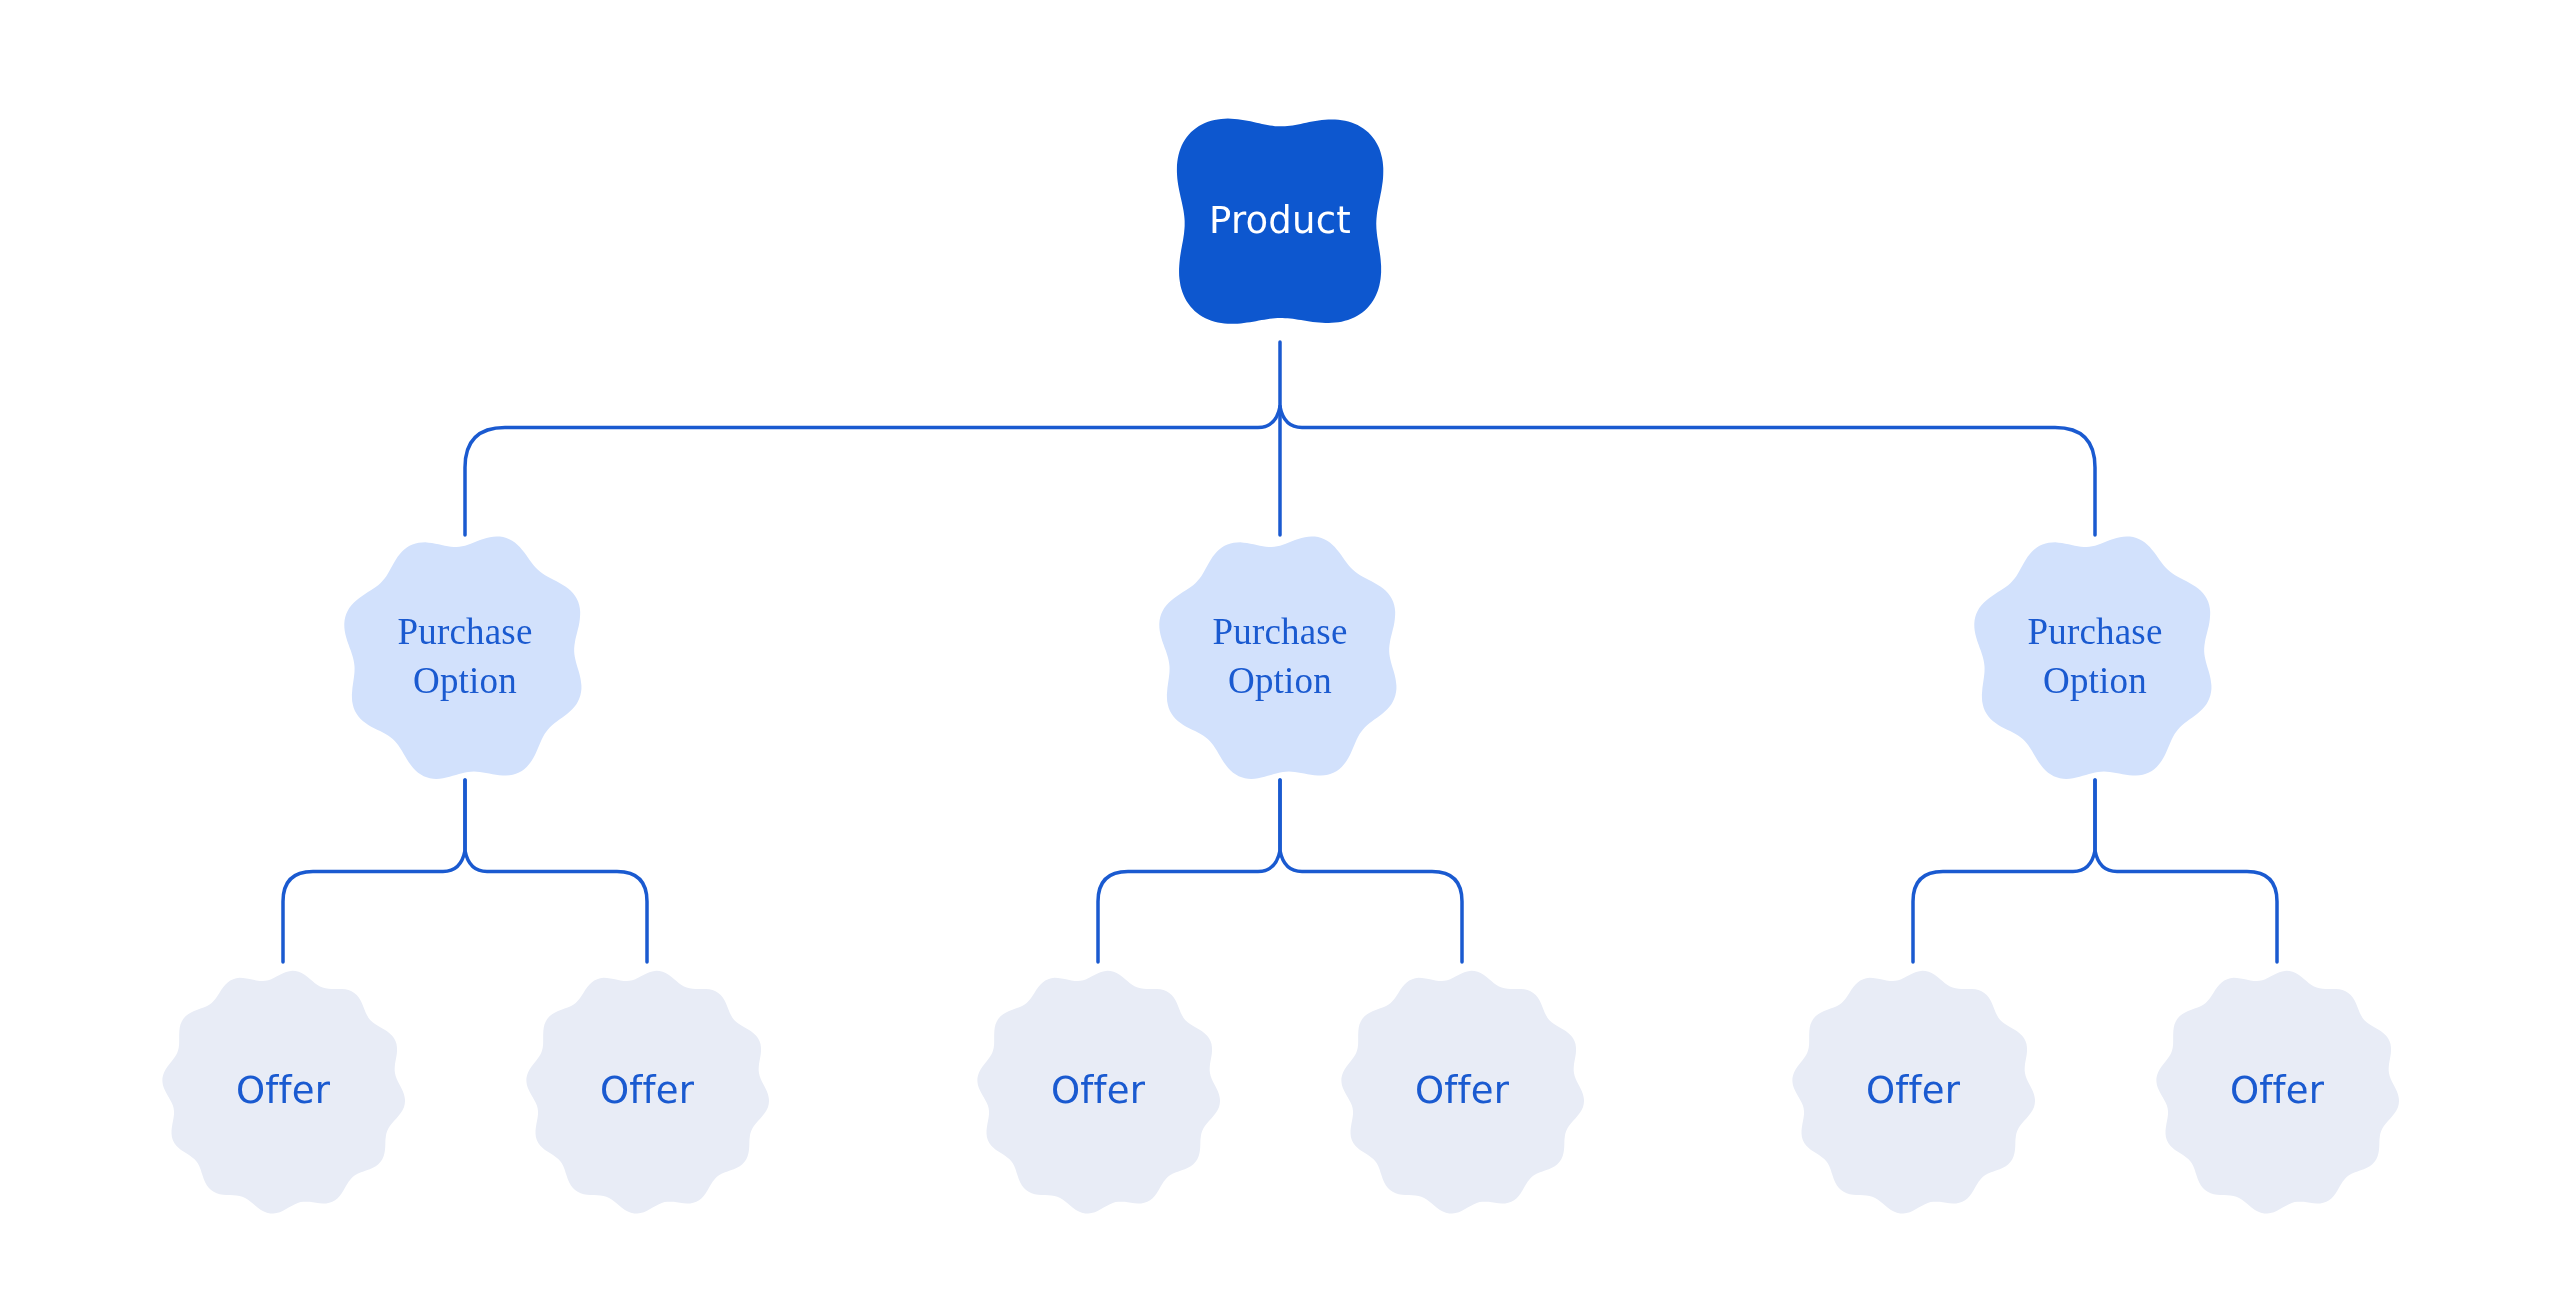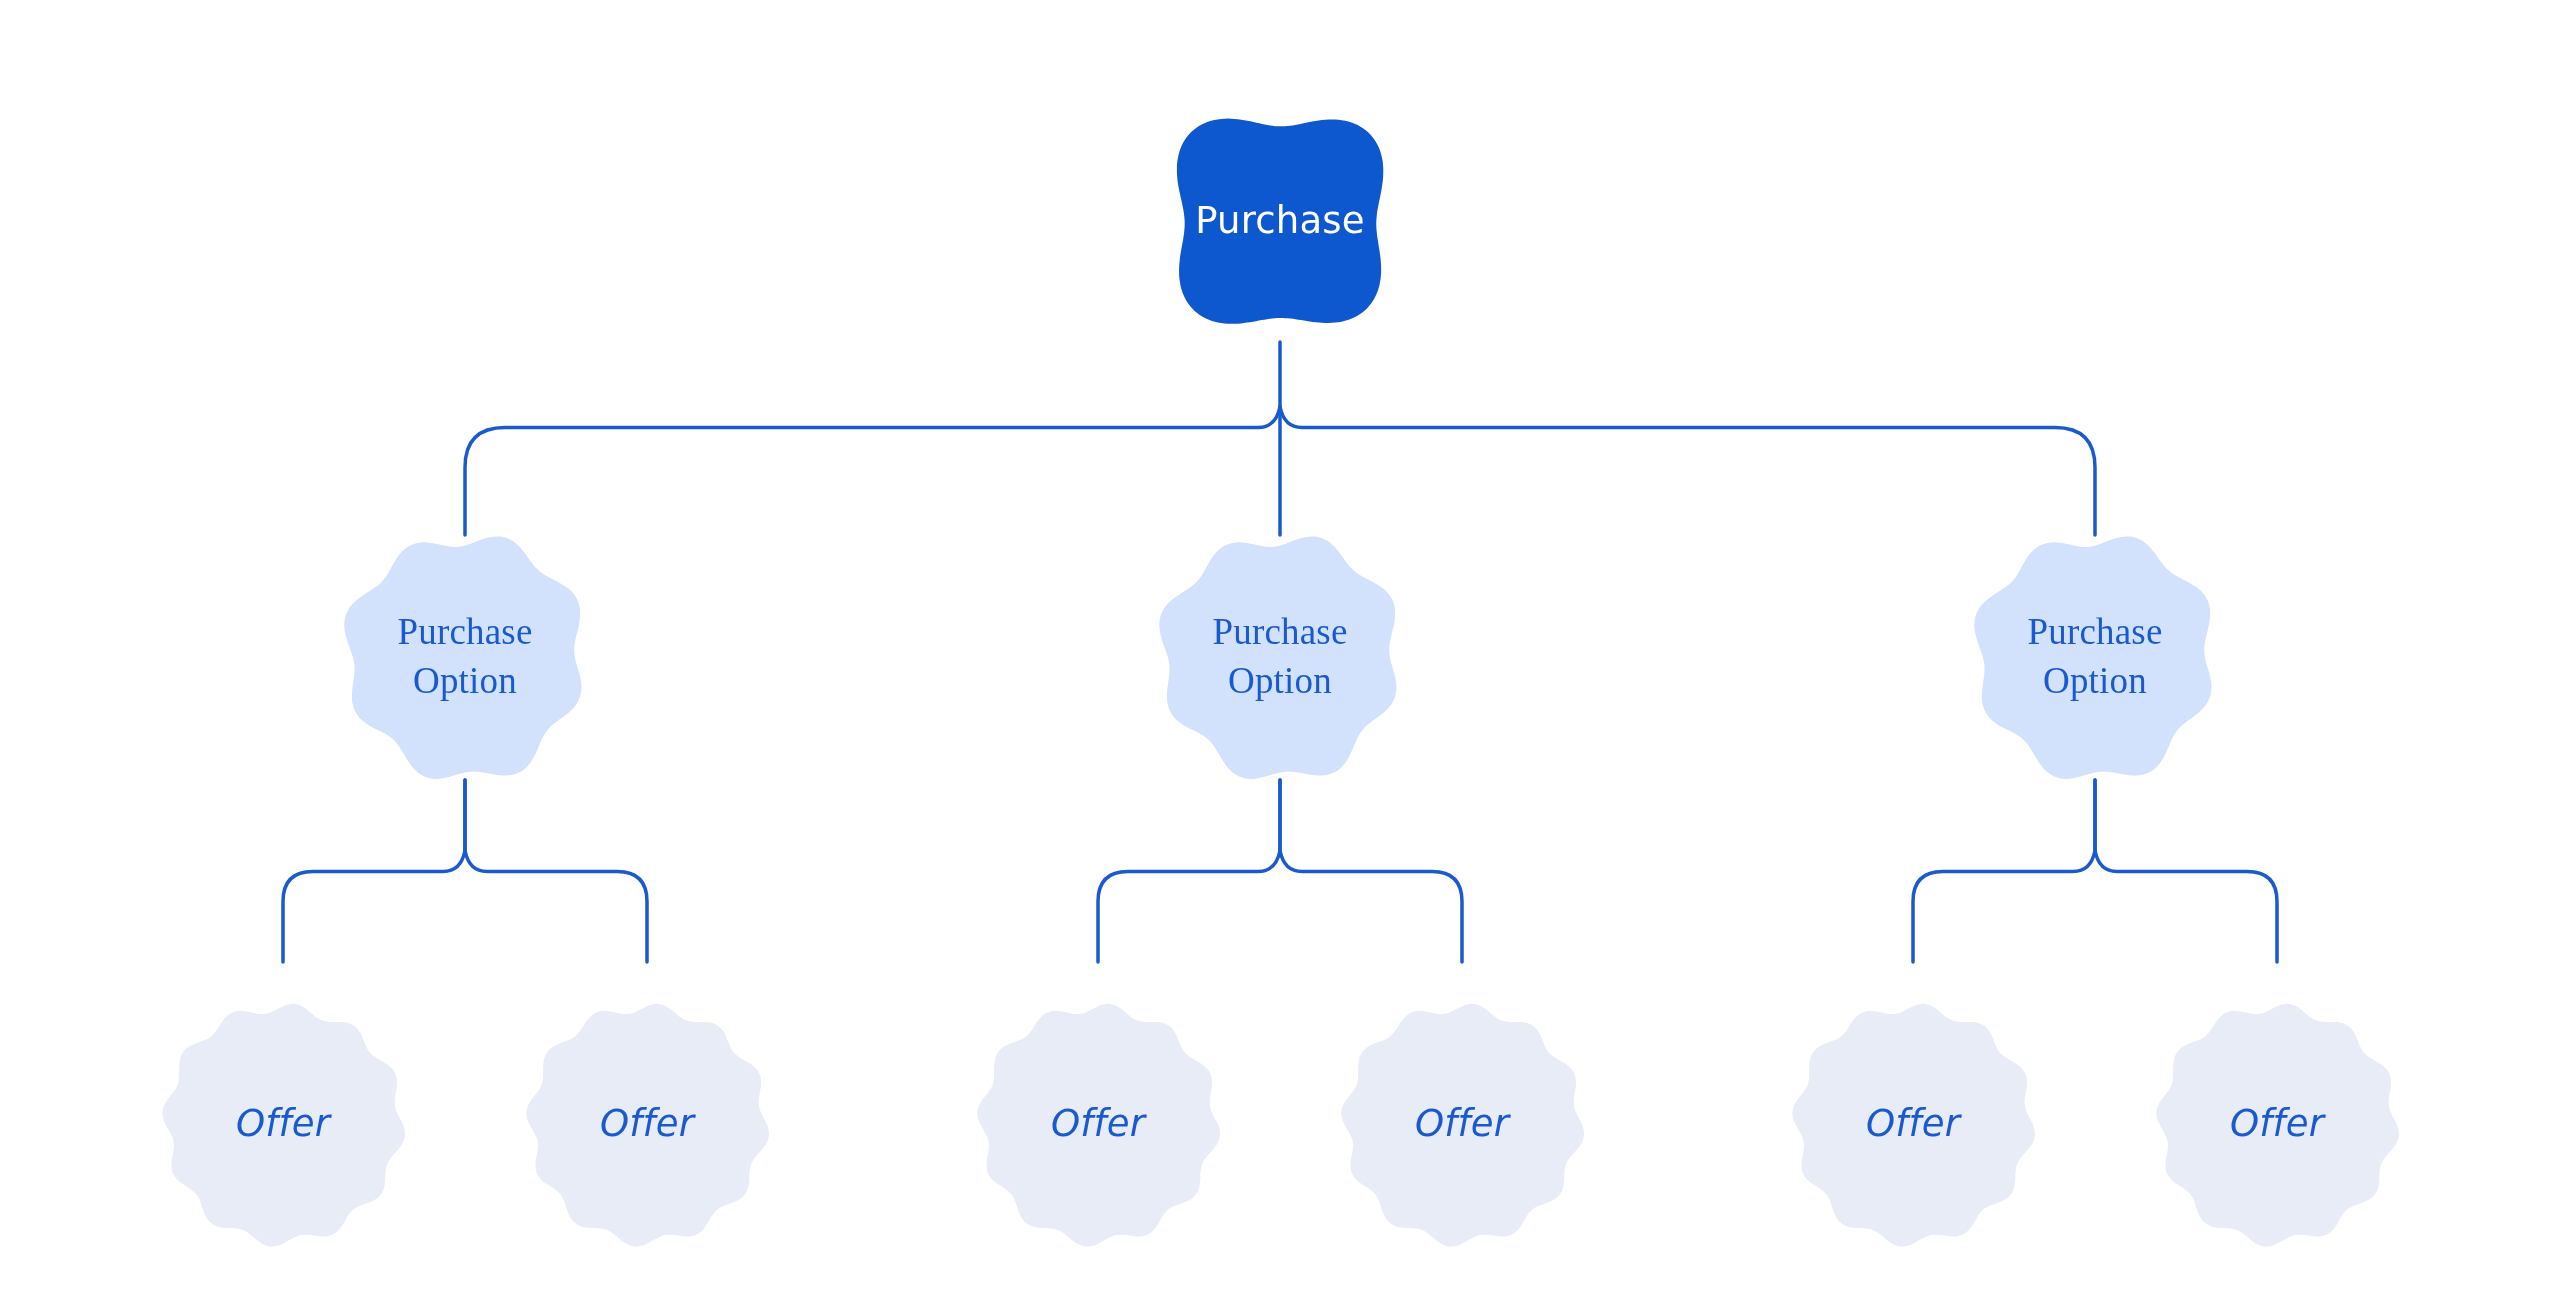--- a/index.html
+++ b/index.html
@@ -53,21 +53,21 @@
   .node.root .label {
     color: var(--root-text, #ffffff);
   }
   .fill-root   { fill: var(--root-fill, #0d57cf); }
   .fill-option { fill: var(--option-fill, #d2e1fc); }
   .fill-offer  { fill: var(--offer-fill, #e8ecf6); }
 
   
   .node.root    { left: 1150px; top: 91px;  width: 260px; height: 260px; }
   .node.option  { top: 516px;  width: 276px; height: 282px; font-family: Liberation Serif, serif; }
-  .node.offer   { top: 986px;  width: 276px; height: 276px; font-style: italic; }
+  .node.offer   { top: 953px;  width: 276px; height: 276px; }
   #po-0 { left: 327px; }
   #po-1 { left: 1142px; }
   #po-2 { left: 1957px; }
   #of-0 { left: 145px; }
   #of-1 { left: 509px; }
   #of-2 { left: 960px; }
   #of-3 { left: 1324px; }
   #of-4 { left: 1775px; }
   #of-5 { left: 2139px; }
 </style>
@@ -85,21 +85,21 @@
       <path d="M 1098 962 L 1098 901.5 Q 1098 871.5 1128 871.5 L 1258 871.5 Q 1276 871.5 1280 850.5 L 1280 780"></path>
       <path d="M 1462 962 L 1462 901.5 Q 1462 871.5 1432 871.5 L 1302 871.5 Q 1284 871.5 1280 850.5 L 1280 780"></path>
       <path d="M 1913 962 L 1913 901.5 Q 1913 871.5 1943 871.5 L 2073 871.5 Q 2091 871.5 2095 850.5 L 2095 780"></path>
       <path d="M 2277 962 L 2277 901.5 Q 2277 871.5 2247 871.5 L 2117 871.5 Q 2099 871.5 2095 850.5 L 2095 780"></path>
     </svg>
 
   <div class="node root">
       <svg class="blob" viewBox="0 0 325.68 325.68" preserveAspectRatio="none">
         <path d="M283.5 162.8L283.4 166.0L283.5 169.2L283.6 172.3L283.9 175.6L284.2 178.8L284.6 182.1L285.1 185.5L285.7 188.9L286.2 192.5L286.8 196.1L287.4 199.7L288.0 203.5L288.5 207.3L288.9 211.2L289.2 215.2L289.5 219.2L289.5 223.3L289.5 227.4L289.2 231.5L288.8 235.6L288.1 239.6L287.3 243.7L286.2 247.6L284.9 251.5L283.3 255.3L281.5 259.0L279.5 262.5L277.2 265.9L274.7 269.0L272.0 272.0L269.1 274.8L266.0 277.4L262.7 279.7L259.2 281.9L255.6 283.7L251.9 285.4L248.0 286.8L244.1 287.9L240.1 288.9L236.0 289.6L231.9 290.1L227.8 290.4L223.8 290.6L219.7 290.5L215.7 290.4L211.7 290.1L207.8 289.7L203.9 289.2L200.1 288.7L196.4 288.1L192.8 287.5L189.2 287.0L185.7 286.4L182.3 285.9L179.0 285.4L175.7 285.1L172.4 284.8L169.2 284.6L166.0 284.4L162.8 284.4L159.7 284.5L156.5 284.7L153.2 285.0L150.0 285.4L146.6 285.9L143.3 286.4L139.8 287.0L136.3 287.6L132.7 288.3L129.1 288.9L125.3 289.6L121.5 290.1L117.6 290.7L113.6 291.1L109.6 291.4L105.5 291.6L101.4 291.6L97.3 291.5L93.2 291.2L89.1 290.6L85.0 289.9L81.0 288.9L77.0 287.7L73.1 286.3L69.4 284.6L65.8 282.7L62.3 280.5L59.0 278.1L55.9 275.5L53.0 272.6L50.4 269.6L47.9 266.3L45.7 262.9L43.7 259.3L42.0 255.6L40.5 251.7L39.2 247.8L38.2 243.8L37.5 239.7L36.9 235.6L36.5 231.4L36.4 227.3L36.4 223.1L36.6 219.1L36.9 215.0L37.3 211.0L37.8 207.1L38.4 203.3L39.0 199.5L39.7 195.8L40.3 192.3L41.0 188.7L41.6 185.3L42.1 182.0L42.6 178.7L42.9 175.4L43.2 172.3L43.4 169.1L43.4 166.0L43.4 162.8L43.2 159.7L42.9 156.6L42.5 153.4L42.0 150.1L41.4 146.9L40.7 143.5L40.0 140.1L39.2 136.6L38.4 133.0L37.6 129.3L36.8 125.5L36.0 121.6L35.3 117.7L34.7 113.7L34.2 109.6L33.9 105.4L33.7 101.2L33.7 97.0L33.8 92.8L34.2 88.6L34.8 84.4L35.7 80.3L36.8 76.2L38.1 72.2L39.7 68.4L41.6 64.6L43.7 61.1L46.1 57.7L48.7 54.5L51.5 51.5L54.6 48.7L57.8 46.2L61.3 43.9L64.9 41.9L68.7 40.1L72.6 38.6L76.6 37.3L80.7 36.3L84.8 35.6L89.1 35.0L93.3 34.7L97.5 34.6L101.7 34.7L105.9 35.0L110.0 35.4L114.1 35.9L118.1 36.5L122.0 37.3L125.9 38.0L129.6 38.9L133.3 39.7L136.8 40.5L140.3 41.2L143.7 42.0L147.0 42.6L150.3 43.2L153.5 43.6L156.6 44.0L159.7 44.2L162.8 44.3L165.9 44.3L169.1 44.2L172.2 43.9L175.4 43.5L178.6 43.1L181.9 42.5L185.3 41.9L188.7 41.2L192.2 40.4L195.8 39.7L199.5 38.9L203.3 38.2L207.2 37.5L211.2 36.9L215.2 36.4L219.3 36.0L223.4 35.8L227.6 35.7L231.8 35.8L236.0 36.1L240.2 36.6L244.3 37.3L248.4 38.3L252.4 39.5L256.3 41.0L260.1 42.7L263.7 44.7L267.2 46.9L270.5 49.4L273.6 52.1L276.5 55.0L279.1 58.2L281.5 61.5L283.7 65.0L285.6 68.6L287.3 72.4L288.7 76.4L289.8 80.4L290.8 84.4L291.5 88.6L291.9 92.8L292.2 96.9L292.2 101.1L292.1 105.3L291.9 109.4L291.5 113.5L290.9 117.5L290.3 121.4L289.7 125.3L288.9 129.1L288.2 132.7L287.4 136.4L286.7 139.9L286.0 143.3L285.4 146.7L284.8 150.0L284.3 153.3L284.0 156.5L283.7 159.7L283.5 162.8Z" class="fill-root"></path>
       </svg>
-    <div class="label">Purchase</div>
+    <div class="label">Product</div>
   </div>
 
   <div class="node option" id="po-0">
       <svg class="blob" viewBox="0 0 297.35999999999996 297.35999999999996" preserveAspectRatio="none">
         <path d="M267.0 148.7L267.7 151.8L268.5 155.0L269.4 158.2L270.5 161.5L271.5 164.8L272.4 168.3L273.2 171.8L273.7 175.3L274.1 178.8L274.1 182.3L273.7 185.7L273.0 189.1L271.9 192.3L270.5 195.4L268.7 198.4L266.6 201.2L264.2 203.8L261.6 206.2L258.9 208.5L256.1 210.7L253.2 212.7L250.3 214.7L247.6 216.7L245.0 218.6L242.5 220.7L240.2 222.8L238.1 225.0L236.2 227.4L234.4 230.0L232.8 232.8L231.3 235.7L229.9 238.8L228.5 242.1L227.0 245.4L225.5 248.8L223.9 252.2L222.1 255.4L220.1 258.6L217.9 261.6L215.4 264.3L212.8 266.7L209.9 268.8L206.8 270.6L203.5 271.9L200.1 272.9L196.6 273.5L193.0 273.7L189.3 273.7L185.6 273.4L182.0 272.9L178.4 272.3L174.8 271.6L171.3 271.0L168.0 270.4L164.6 269.9L161.4 269.6L158.2 269.5L155.0 269.6L151.9 269.9L148.7 270.4L145.5 271.2L142.2 272.0L138.9 273.0L135.5 274.0L132.1 275.0L128.5 275.8L125.0 276.5L121.4 277.0L117.8 277.2L114.3 277.0L110.8 276.5L107.4 275.6L104.2 274.4L101.1 272.7L98.1 270.7L95.4 268.4L92.8 265.7L90.5 262.9L88.3 259.9L86.2 256.8L84.3 253.7L82.5 250.6L80.7 247.6L78.9 244.8L77.0 242.1L75.1 239.6L73.0 237.3L70.8 235.2L68.4 233.3L65.8 231.5L63.1 229.9L60.2 228.4L57.2 226.8L54.0 225.3L50.8 223.8L47.6 222.1L44.5 220.3L41.5 218.3L38.6 216.1L36.0 213.7L33.7 211.1L31.7 208.3L30.0 205.3L28.7 202.1L27.8 198.8L27.1 195.3L26.9 191.8L26.8 188.3L27.1 184.7L27.4 181.2L27.9 177.7L28.4 174.2L28.9 170.9L29.3 167.6L29.6 164.4L29.7 161.2L29.6 158.1L29.2 154.9L28.6 151.8L27.8 148.7L26.8 145.5L25.7 142.2L24.4 138.9L23.2 135.5L21.9 132.0L20.8 128.4L19.8 124.8L19.1 121.1L18.7 117.5L18.6 113.8L18.9 110.2L19.6 106.7L20.7 103.3L22.2 100.1L24.0 97.1L26.3 94.2L28.8 91.5L31.5 89.0L34.5 86.7L37.5 84.5L40.6 82.5L43.7 80.5L46.8 78.6L49.7 76.8L52.5 74.9L55.1 72.9L57.5 70.8L59.7 68.6L61.8 66.2L63.7 63.7L65.5 61.0L67.2 58.1L68.8 55.2L70.5 52.2L72.3 49.1L74.1 46.1L76.1 43.1L78.3 40.3L80.6 37.6L83.2 35.3L86.0 33.2L88.9 31.4L92.1 30.0L95.4 28.9L98.8 28.2L102.3 27.9L105.9 27.8L109.5 28.1L113.1 28.5L116.7 29.2L120.2 29.9L123.6 30.6L126.9 31.4L130.2 32.0L133.4 32.4L136.5 32.7L139.6 32.7L142.6 32.5L145.6 32.0L148.7 31.3L151.8 30.3L154.9 29.2L158.2 28.0L161.5 26.7L164.9 25.4L168.4 24.2L171.9 23.2L175.5 22.3L179.1 21.8L182.7 21.6L186.3 21.7L189.8 22.2L193.2 23.1L196.4 24.4L199.5 26.0L202.4 28.0L205.1 30.3L207.7 32.8L210.1 35.5L212.4 38.3L214.6 41.2L216.6 44.0L218.7 46.8L220.7 49.5L222.8 52.1L225.0 54.5L227.2 56.7L229.7 58.7L232.2 60.6L235.0 62.4L237.9 64.1L240.9 65.7L244.0 67.2L247.3 68.9L250.5 70.6L253.7 72.4L256.8 74.3L259.8 76.5L262.6 78.9L265.1 81.5L267.3 84.3L269.1 87.3L270.6 90.5L271.7 93.9L272.4 97.4L272.8 101.1L272.7 104.7L272.4 108.5L271.9 112.2L271.2 115.9L270.3 119.5L269.4 123.0L268.5 126.5L267.7 129.8L267.1 133.1L266.6 136.3L266.3 139.4L266.3 142.5L266.5 145.6L267.0 148.7Z" class="fill-option"></path>
       </svg>
     <div class="label">Purchase Option</div>
   </div>
   <div class="node option" id="po-1">
       <svg class="blob" viewBox="0 0 297.35999999999996 297.35999999999996" preserveAspectRatio="none">

